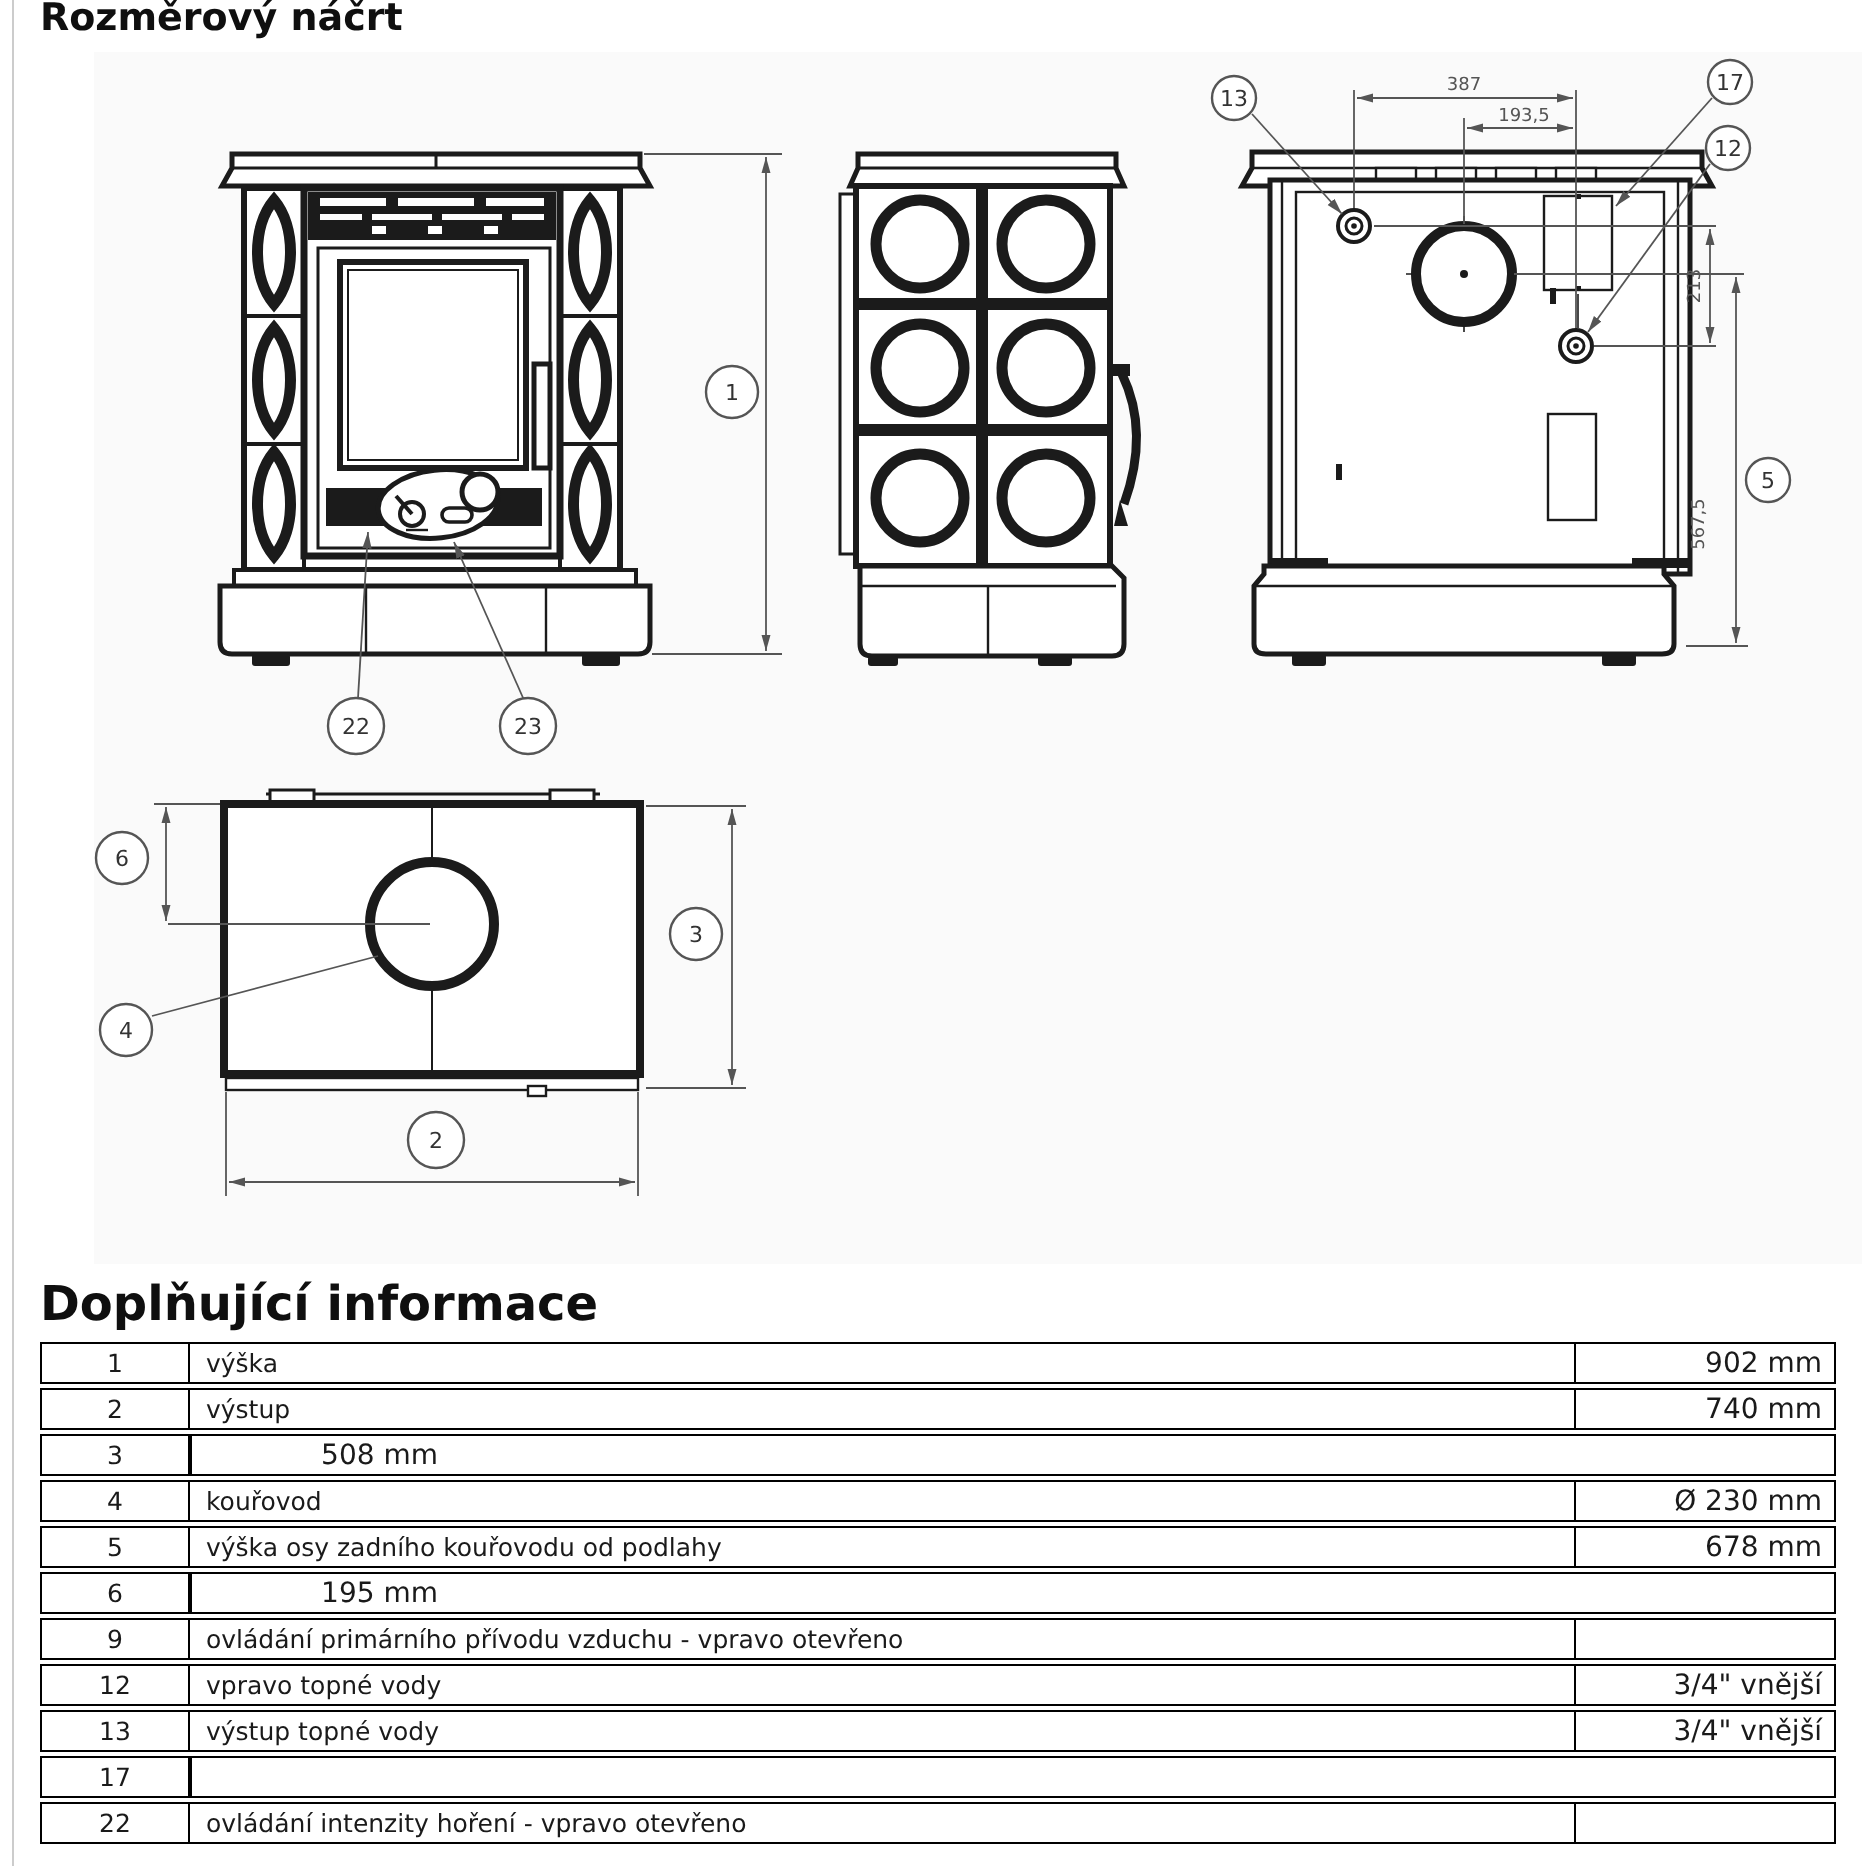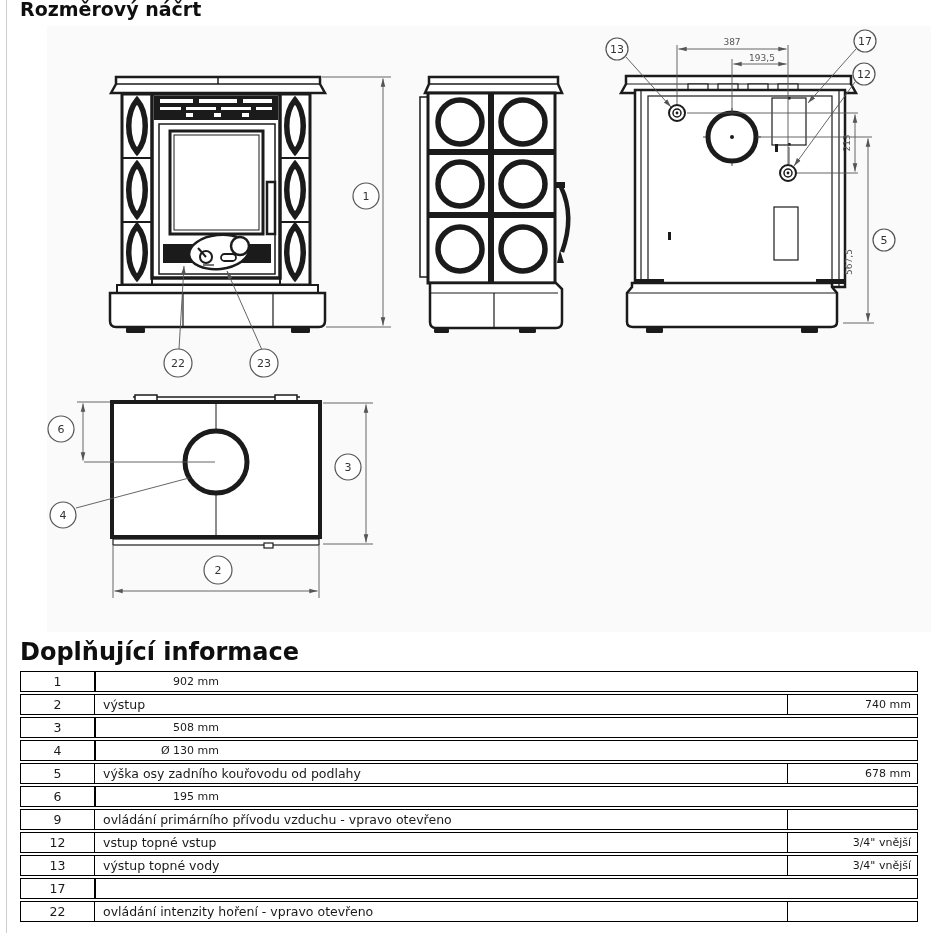--- a/index.html
+++ b/index.html
@@ -13,21 +13,21 @@
   h2.doc-title2{position:absolute;left:20px;top:638px;margin:0;font-size:24px;font-weight:bold;color:#0f0f0f;}
   svg#drawing{position:absolute;left:0;top:0;}
   svg text{font-family:"DejaVu Sans","Liberation Sans",sans-serif;}
   .dimtxt{font-size:9px;fill:#555;text-anchor:middle;}
   .co{fill:#ffffff;stroke:#555;stroke-width:1.2;}
   .cot{font-size:11px;fill:#333;text-anchor:middle;}
   .info-table{position:absolute;left:20px;top:671px;width:898px;}
   .irow{box-sizing:border-box;height:21px;border:1.5px solid #000;margin-bottom:2px;display:flex;align-items:center;background:#fff;}
   .c-num{box-sizing:border-box;width:74px;text-align:center;border-right:1.5px solid #000;font-size:12.5px;height:100%;display:flex;align-items:center;justify-content:center;}
   .c-label{box-sizing:border-box;flex:1;padding-left:8px;font-size:12.5px;height:100%;display:flex;align-items:center;overflow:hidden;white-space:nowrap;}
-  .c-val{box-sizing:border-box;width:130px;border-left:1.5px solid #000;text-align:right;padding-right:6px;font-size:11px;height:100%;display:flex;align-items:center;justify-content:flex-end;padding-left:47px;}
+  .c-val{box-sizing:border-box;width:130px;border-left:1.5px solid #000;text-align:right;padding-right:6px;font-size:14px;height:100%;display:flex;align-items:center;justify-content:flex-end;padding-left:47px;}
 </style>
 </head>
 <body>
 
 <div class="page-edge"></div>
 
 <h1 class="doc-title">Rozměrový náčrt</h1>
 
 <svg id="drawing" width="935" height="635" viewBox="0 0 935 635">
   <defs>
@@ -275,52 +275,54 @@
     <circle class="co" cx="218" cy="570" r="14"></circle>
     <text class="cot" x="218" y="574">2</text>
   </g>
 </svg>
 
 <h2 class="doc-title2">Doplňující informace</h2>
 
 <div class="info-table">
   <div class="irow">
     <div class="c-num">1</div>
+    <div class="c-label">výška</div>
     <div class="c-val">902 mm</div>
   </div>
   <div class="irow">
     <div class="c-num">2</div>
     <div class="c-label">výstup</div>
     <div class="c-val">740 mm</div>
   </div>
   <div class="irow">
     <div class="c-num">3</div>
     <div class="c-val">508 mm</div>
   </div>
   <div class="irow">
     <div class="c-num">4</div>
-    <div class="c-val">Ø 130 mm</div>
+    <div class="c-label">kouřovod</div>
+    <div class="c-val">Ø 230 mm</div>
   </div>
   <div class="irow">
     <div class="c-num">5</div>
     <div class="c-label">výška osy zadního kouřovodu od podlahy</div>
     <div class="c-val">678 mm</div>
   </div>
   <div class="irow">
     <div class="c-num">6</div>
     <div class="c-val">195 mm</div>
   </div>
   <div class="irow">
     <div class="c-num">9</div>
     <div class="c-label">ovládání primárního přívodu vzduchu - vpravo otevřeno</div>
     <div class="c-val"></div>
   </div>
   <div class="irow">
     <div class="c-num">12</div>
-    <div class="c-label">vstup topné vstup</div>
+    <div class="c-label">vpravo topné vody</div>
     <div class="c-val">3/4" vnější</div>
   </div>
   <div class="irow">
     <div class="c-num">13</div>
     <div class="c-label">výstup topné vody</div>
     <div class="c-val">3/4" vnější</div>
   </div>
   <div class="irow">
     <div class="c-num">17</div>
     <div class="c-val"></div>

